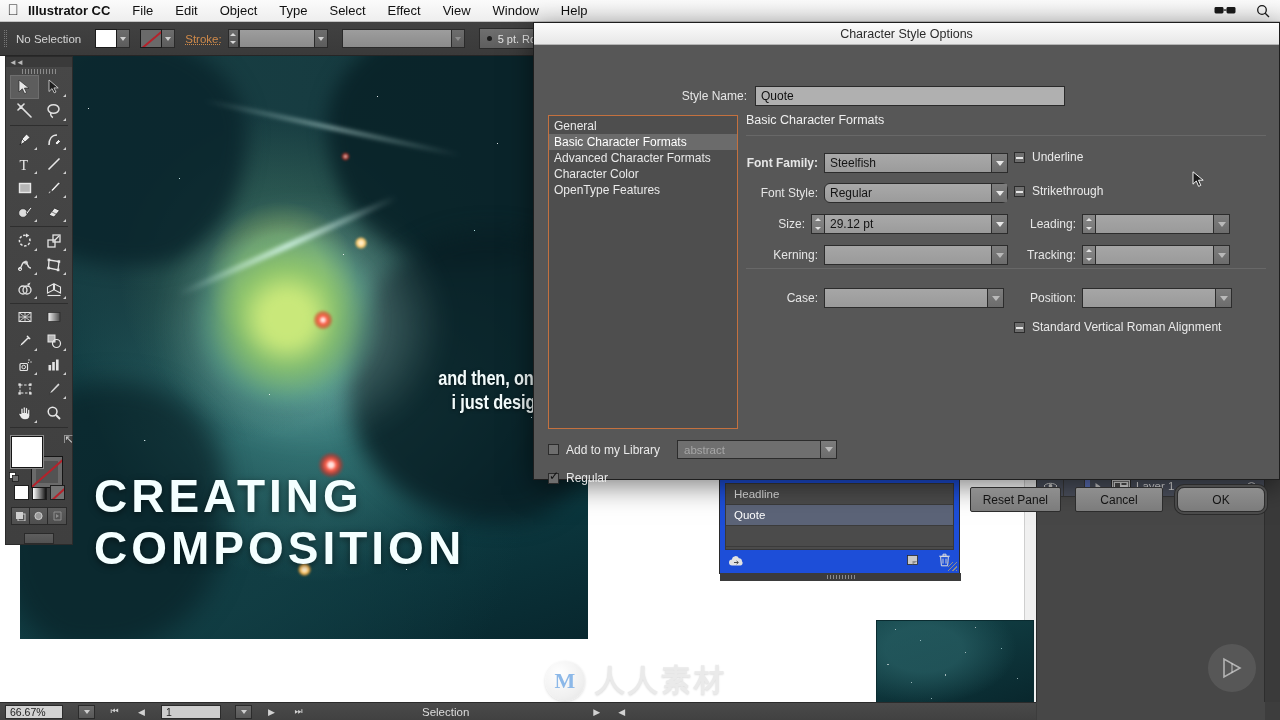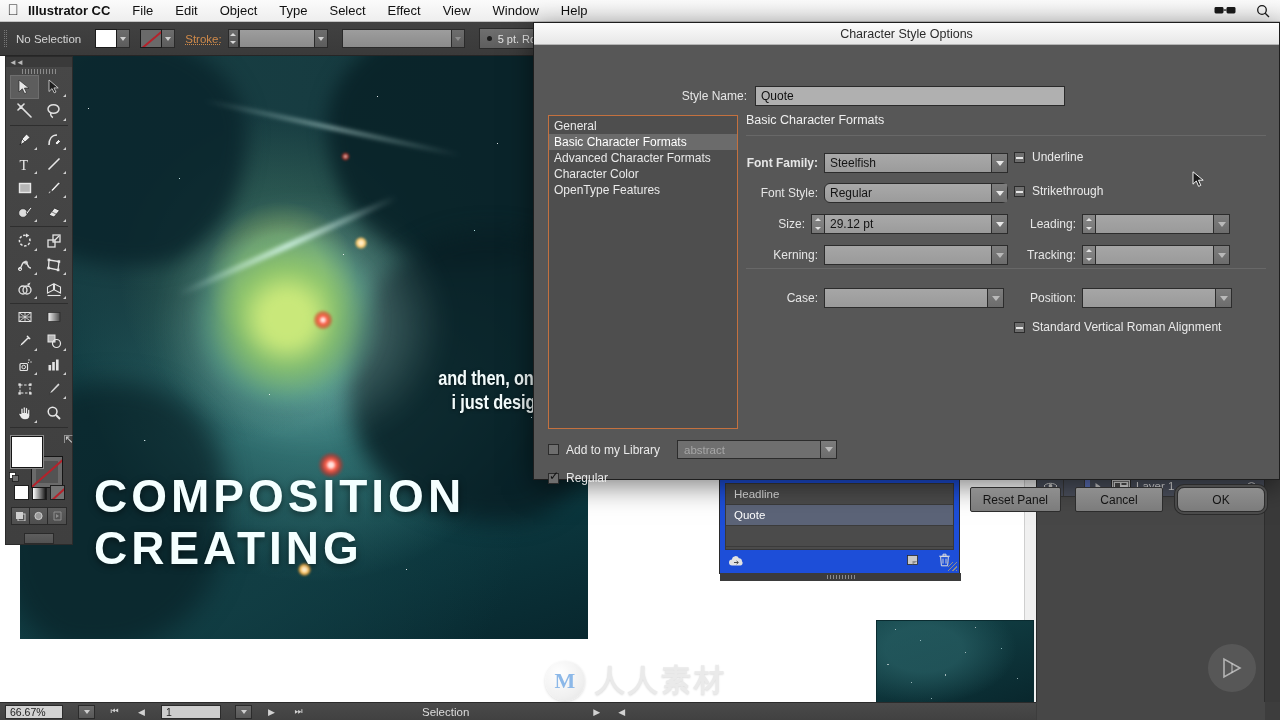--- a/index.html
+++ b/index.html
@@ -417,22 +417,22 @@
       <div class="redlight rl2"></div>
       <div class="redlight rl3"></div>
       <div class="amber"></div>
       <div class="amber2"></div>
 
       <div class="art-quote">
         <div>and then, one day,</div>
         <div>i just designed it</div>
       </div>
       <div class="art-title">
+        <div>CREATING</div>
         <div>COMPOSITION</div>
-        <div>CREATING</div>
       </div>
     </div>
     <div class="scrollbar-v"></div>
   </div>
 
   <div class="watermark">
     <div class="wm-logo">M</div>
     <div class="wm-text">人人素材</div>
   </div>
 

